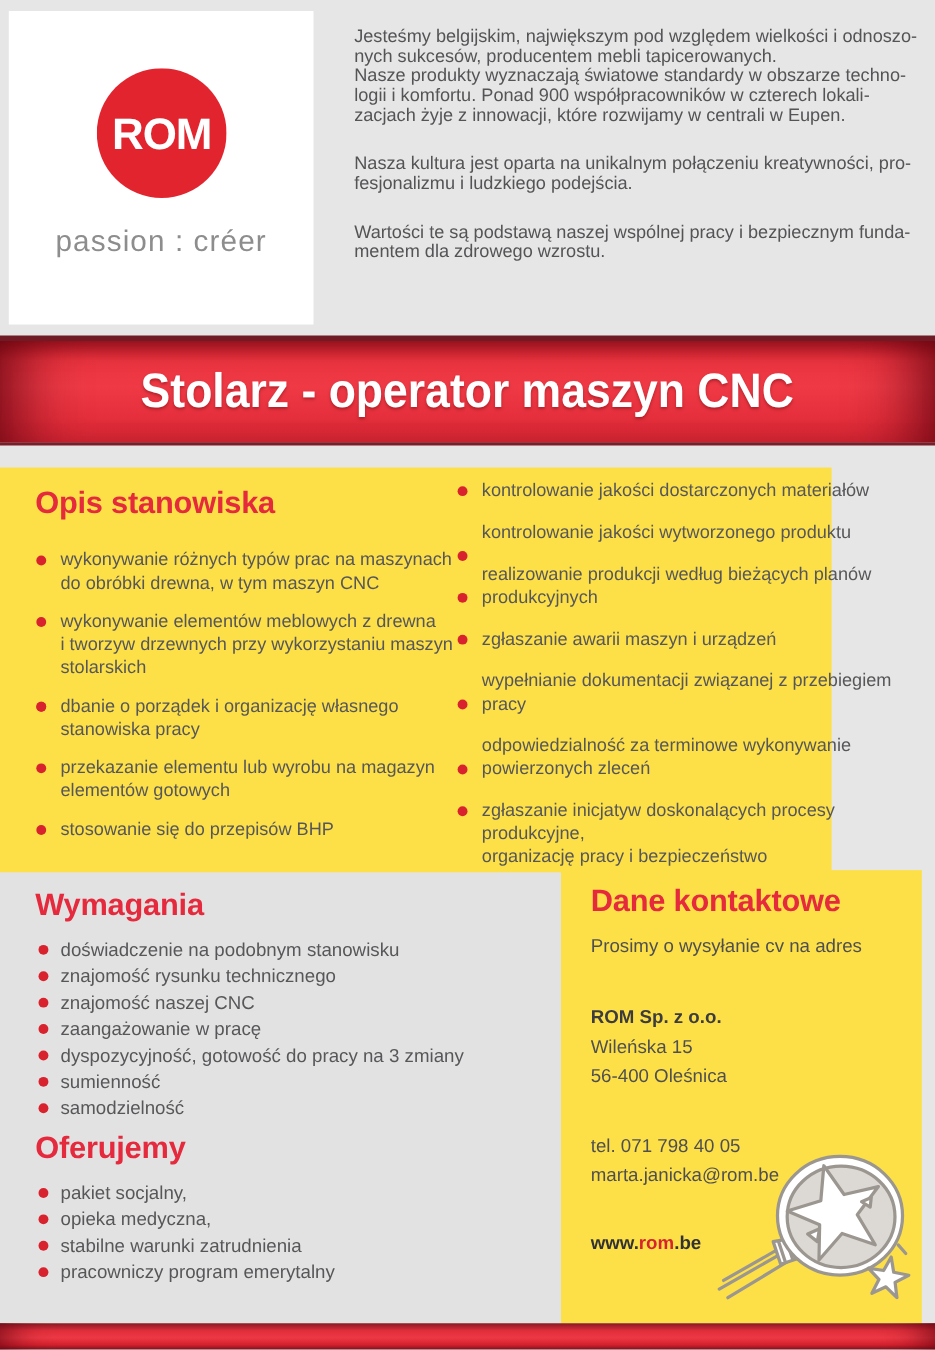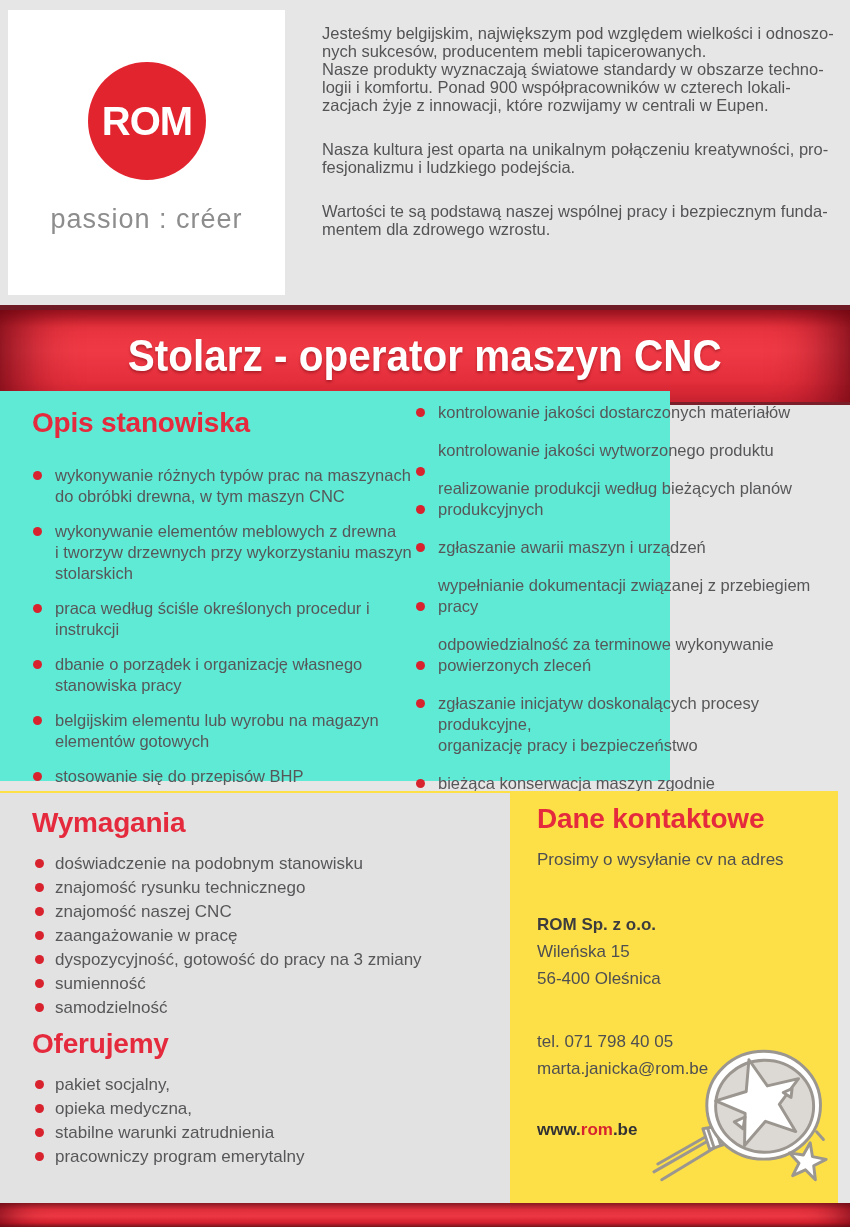--- a/index.html
+++ b/index.html
@@ -34,21 +34,21 @@
                inset 70px 0 60px -55px rgba(100,5,18,.9),
                inset -70px 0 60px -55px rgba(100,5,18,.9);
     display:flex;align-items:center;justify-content:center;
   }
   .banner h1{
     margin:0;color:#ffffff;font-size:44px;font-weight:bold;letter-spacing:0;
     transform:scaleX(.92);transform-origin:center;
     text-shadow:0 2px 3px rgba(90,0,8,.4);white-space:nowrap;
   }
   
-  .middle{position:absolute;left:0;top:391px;width:670px;height:390px;background:#5eead4;}
+  .middle{position:absolute;left:0;top:425px;width:756px;height:390px;background:#fde047;}
   h2.sec{
     margin:0;color:#e42a3c;font-size:28px;font-weight:bold;letter-spacing:-.2px;
   }
   .col-left{position:absolute;left:32px;top:16px;width:392px;}
   .col-left h2{margin-bottom:26px;}
   .col-right{position:absolute;left:415px;top:11px;width:420px;}
   ul.dots{list-style:none;margin:0;padding:0;}
   ul.dots li{
     position:relative;padding-left:23px;margin:0 0 14px 0;
     font-size:16.5px;line-height:21px;white-space:pre-line;
@@ -126,24 +126,24 @@
 
   <div class="middle">
     <div class="col-left">
       <h2 class="sec">Opis stanowiska</h2>
       <ul class="dots">
         <li><span class="dot"></span><span>wykonywanie różnych typów prac na maszynach
 do obróbki drewna, w tym maszyn CNC</span></li>
         <li><span class="dot"></span><span>wykonywanie elementów meblowych z drewna
 i tworzyw drzewnych przy wykorzystaniu maszyn
 stolarskich</span></li>
-        <li><span class="dot"></span><span>praca według ściśle określonych procedur i instrukcji</span></li>
+        <li><span class="dot"></span></li>
         <li><span class="dot"></span><span>dbanie o porządek i organizację własnego
 stanowiska pracy</span></li>
-        <li><span class="dot"></span><span>belgijskim elementu lub wyrobu na magazyn
+        <li><span class="dot"></span><span>przekazanie elementu lub wyrobu na magazyn
 elementów gotowych</span></li>
         <li><span class="dot"></span><span>stosowanie się do przepisów BHP</span></li>
       </ul>
     </div>
     <div class="col-right">
       <ul class="dots">
         <li><span class="dot"></span><span>kontrolowanie jakości dostarczonych materiałów</span></li>
         <li class="b-low"><span class="dot"></span><span>kontrolowanie jakości wytworzonego produktu</span></li>
         <li class="b-low"><span class="dot"></span><span>realizowanie produkcji według bieżących planów
 produkcyjnych</span></li>

